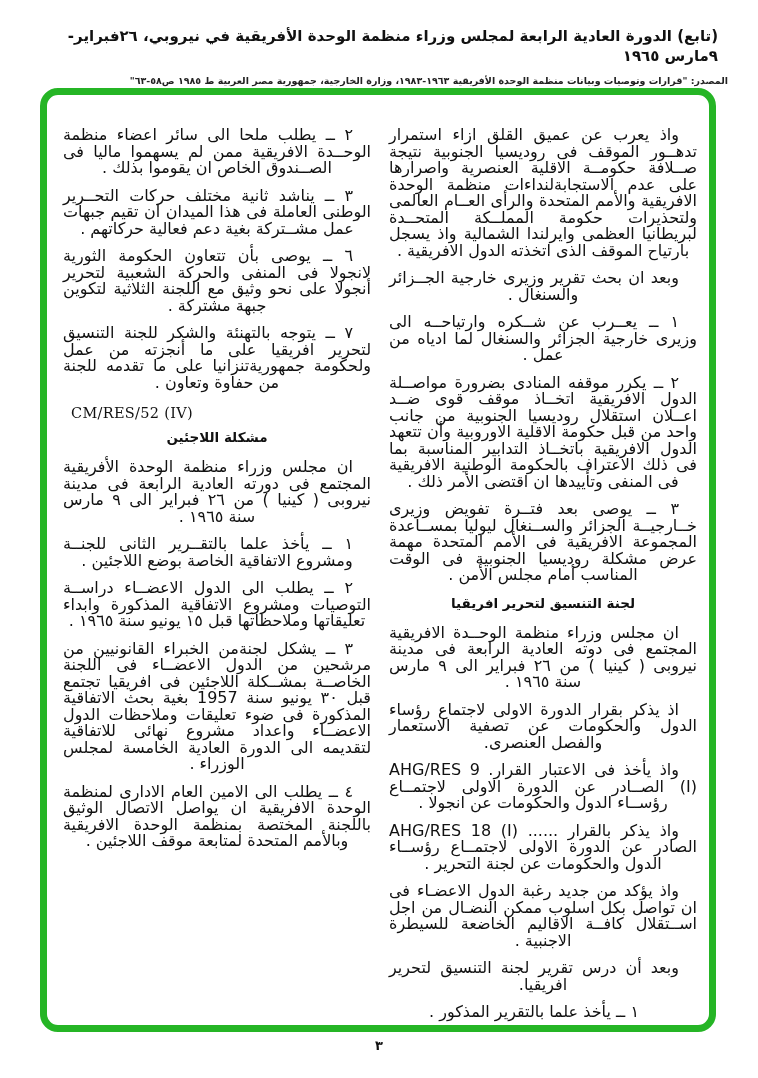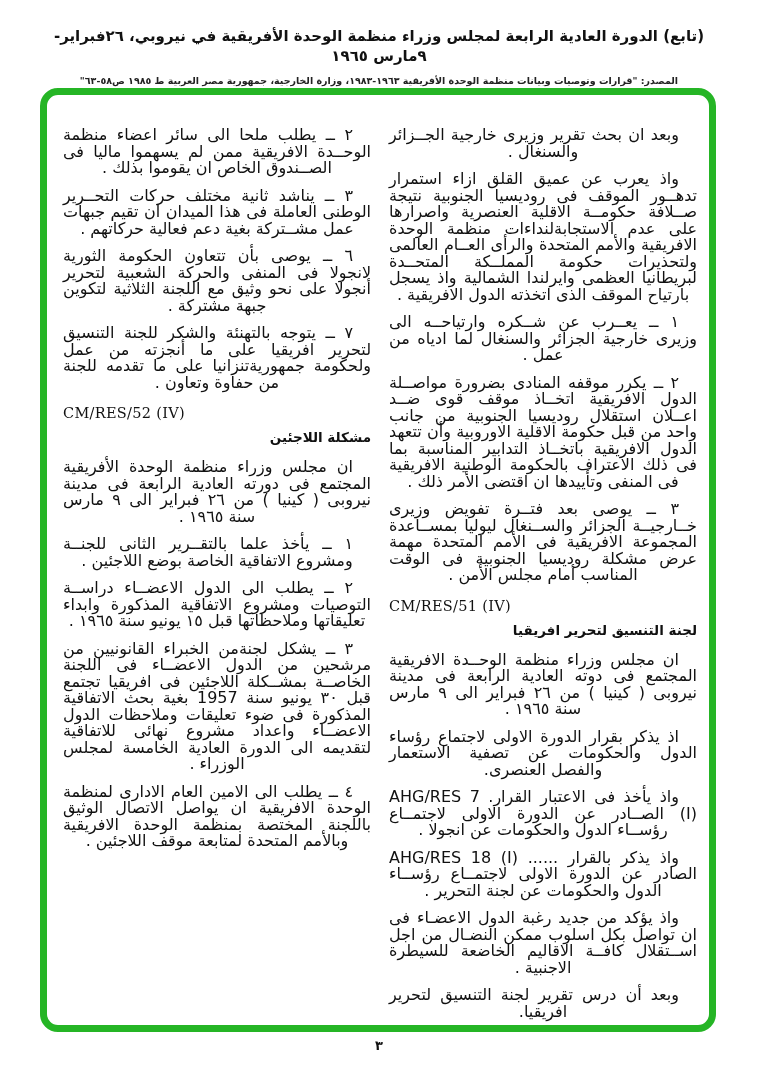--- a/index.html
+++ b/index.html
@@ -6,21 +6,20 @@
   body{
     width:758px;height:1078px;
     background:#ffffff;
     font-family:"DejaVu Sans", sans-serif;
     position:relative;
     overflow:hidden;
     color:#111;
   }
   .doc-header{
     position:absolute;top:26px;left:0;width:758px;
-    text-align:center;
   }
   .doc-title{
     direction:rtl;
     font-weight:bold;
     font-size:15px;
     line-height:20px;
     padding:0 40px;
   }
   .doc-source{
     direction:rtl;
@@ -60,25 +59,25 @@
     text-align-last:center;
     text-indent:18px;
     margin:0 0 11px 0;
   }
   .blk-code{
     direction:ltr;
     text-align:left;
     font-family:"DejaVu Serif", serif;
     font-size:14.5px;
     letter-spacing:0.3px;
-    margin:14px 0 6px 0;
+    margin:14px 0 6px 8px;
   }
   .blk-h{
     direction:rtl;
-    text-align:right;
+    text-align:center;
     font-weight:bold;
     font-size:13.5px;
     margin:8px 0 14px 0;
   }
   .page-number{
     position:absolute;
     top:1038px;left:0;width:758px;
     text-align:center;
     font-size:13px;
     font-weight:bold;
@@ -88,30 +87,29 @@
 <body>
 
 <div class="doc-header">
   <div class="doc-title">(تابع) الدورة العادية الرابعة لمجلس وزراء منظمة الوحدة الأفريقية في نيروبي، ٢٦فبراير- ٩مارس ١٩٦٥</div>
   <div class="doc-source">المصدر: "قرارات وتوصيات وبيانات منظمة الوحدة الأفريقية ١٩٦٣-١٩٨٣، وزارة الخارجية، جمهورية مصر العربية ط ١٩٨٥ ص٥٨-٦٣"</div>
 </div>
 
 <div class="frame" style="border-color: rgb(37, 181, 37);">
   <div class="columns">
     <div class="col">
+        <div class="blk-p">واذ يعرب عن عميق القلق ازاء استمرار تدهــور الموقف فى روديسيا الجنوبية نتيجة صــلافة حكومــة الاقلية العنصرية واصرارها على عدم الاستجابةلنداءات منظمة الوحدة الافريقية والأمم المتحدة والرأى العــام العالمى ولتحذيرات حكومة المملــكة المتحــدة لبريطانيا العظمى وايرلندا الشمالية واذ يسجل بارتياح الموقف الذى اتخذته الدول الافريقية .</div>
         <div class="blk-p">وبعد ان بحث تقرير وزيرى خارجية الجــزائر والسنغال .</div>
-        <div class="blk-p">واذ يعرب عن عميق القلق ازاء استمرار تدهــور الموقف فى روديسيا الجنوبية نتيجة صــلافة حكومــة الاقلية العنصرية واصرارها على عدم الاستجابةلنداءات منظمة الوحدة الافريقية والأمم المتحدة والرأى العــام العالمى ولتحذيرات حكومة المملــكة المتحــدة لبريطانيا العظمى وايرلندا الشمالية واذ يسجل بارتياح الموقف الذى اتخذته الدول الافريقية .</div>
         <div class="blk-p">١ ــ يعــرب عن شــكره وارتياحــه الى وزيرى خارجية الجزائر والسنغال لما ادياه من عمل .</div>
         <div class="blk-p">٢ ــ يكرر موقفه المنادى بضرورة مواصــلة الدول الافريقية اتخــاذ موقف قوى ضــد اعــلان استقلال روديسيا الجنوبية من جانب واحد من قبل حكومة الاقلية الاوروبية وأن تتعهد الدول الافريقية باتخــاذ التدابير المناسبة بما فى ذلك الاعتراف بالحكومة الوطنية الافريقية فى المنفى وتأييدها ان اقتضى الأمر ذلك .</div>
         <div class="blk-p">٣ ــ يوصى بعد فتــرة تفويض وزيرى خــارجيــة الجزائر والســنغال ليوليا بمســاعدة المجموعة الافريقية فى الأمم المتحدة مهمة عرض مشكلة روديسيا الجنوبية فى الوقت المناسب أمام مجلس الأمن .</div>
-        <div class="blk-code">CM/RES/51 (IV)</div>
         <div class="blk-h">لجنة التنسيق لتحرير افريقيا</div>
         <div class="blk-p">ان مجلس وزراء منظمة الوحــدة الافريقية المجتمع فى دوته العادية الرابعة فى مدينة نيروبى ( كينيا ) من ٢٦ فبراير الى ٩ مارس سنة ١٩٦٥ .</div>
         <div class="blk-p">اذ يذكر بقرار الدورة الاولى لاجتماع رؤساء الدول والحكومات عن تصفية الاستعمار والفصل العنصرى.</div>
-        <div class="blk-p">واذ يأخذ فى الاعتبار القرار. ‎AHG/RES 7 (I)‎ الصــادر عن الدورة الاولى لاجتمــاع رؤســاء الدول والحكومات عن انجولا .</div>
+        <div class="blk-p">واذ يأخذ فى الاعتبار القرار. ‎AHG/RES 9 (I)‎ الصــادر عن الدورة الاولى لاجتمــاع رؤســاء الدول والحكومات عن انجولا .</div>
         <div class="blk-p">واذ يذكر بالقرار ...... ‎AHG/RES 18 (I)‎ الصادر عن الدورة الاولى لاجتمــاع رؤســاء الدول والحكومات عن لجنة التحرير .</div>
         <div class="blk-p">واذ يؤكد من جديد رغبة الدول الاعضـاء فى ان تواصل بكل اسلوب ممكن النضـال من اجل اســتقلال كافــة الاقاليم الخاضعة للسيطرة الاجنبية .</div>
         <div class="blk-p">وبعد أن درس تقرير لجنة التنسيق لتحرير افريقيا.</div>
         <div class="blk-p">١ ــ يأخذ علما بالتقرير المذكور .</div>
       </div>
     <div class="col">
         <div class="blk-p">٢ ــ يطلب ملحا الى سائر اعضاء منظمة الوحــدة الافريقية ممن لم يسهموا ماليا فى الصــندوق الخاص ان يقوموا بذلك .</div>
         <div class="blk-p">٣ ــ يناشد ثانية مختلف حركات التحــرير الوطنى العاملة فى هذا الميدان ان تقيم جبهات عمل مشــتركة بغية دعم فعالية حركاتهم .</div>
         <div class="blk-p">٦ ــ يوصى بأن تتعاون الحكومة الثورية لانجولا فى المنفى والحركة الشعبية لتحرير أنجولا على نحو وثيق مع اللجنة الثلاثية لتكوين جبهة مشتركة .</div>
         <div class="blk-p">٧ ــ يتوجه بالتهنئة والشكر للجنة التنسيق لتحرير افريقيا على ما أنجزته من عمل ولحكومة جمهوريةتنزانيا على ما تقدمه للجنة من حفاوة وتعاون .</div>

